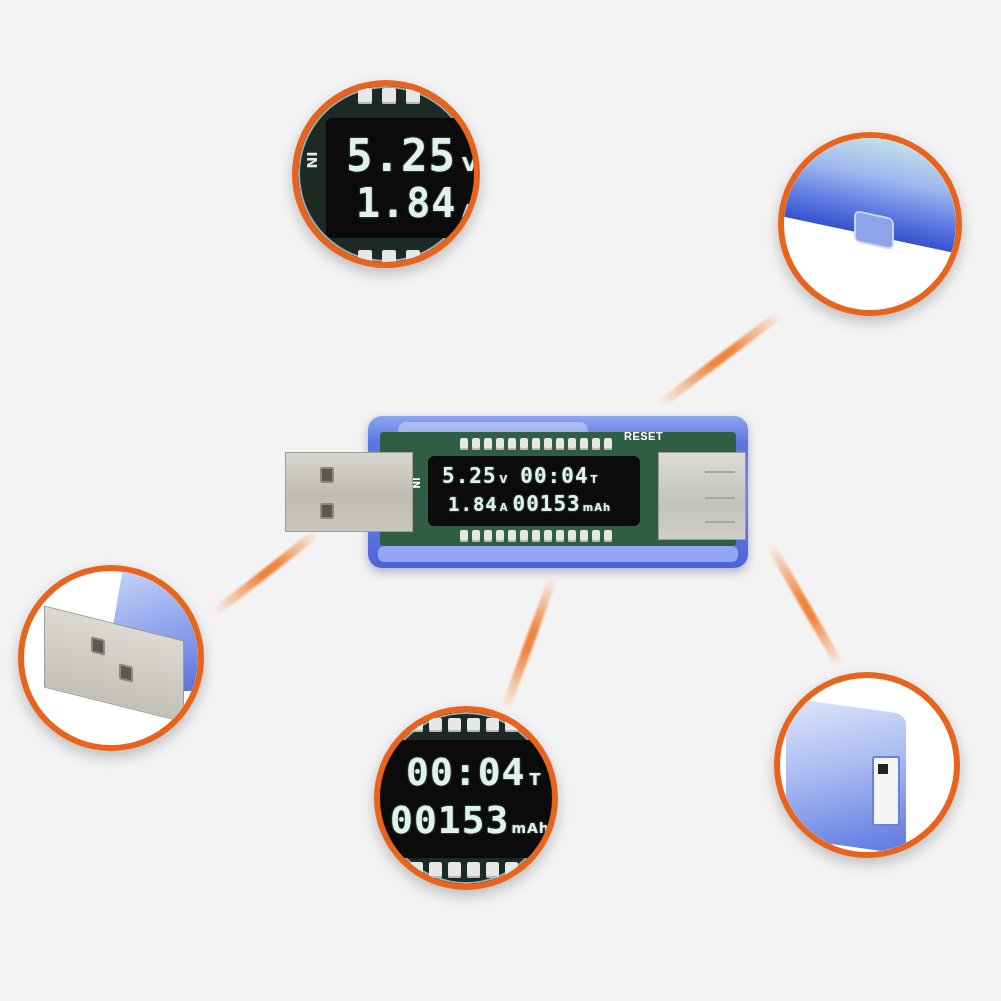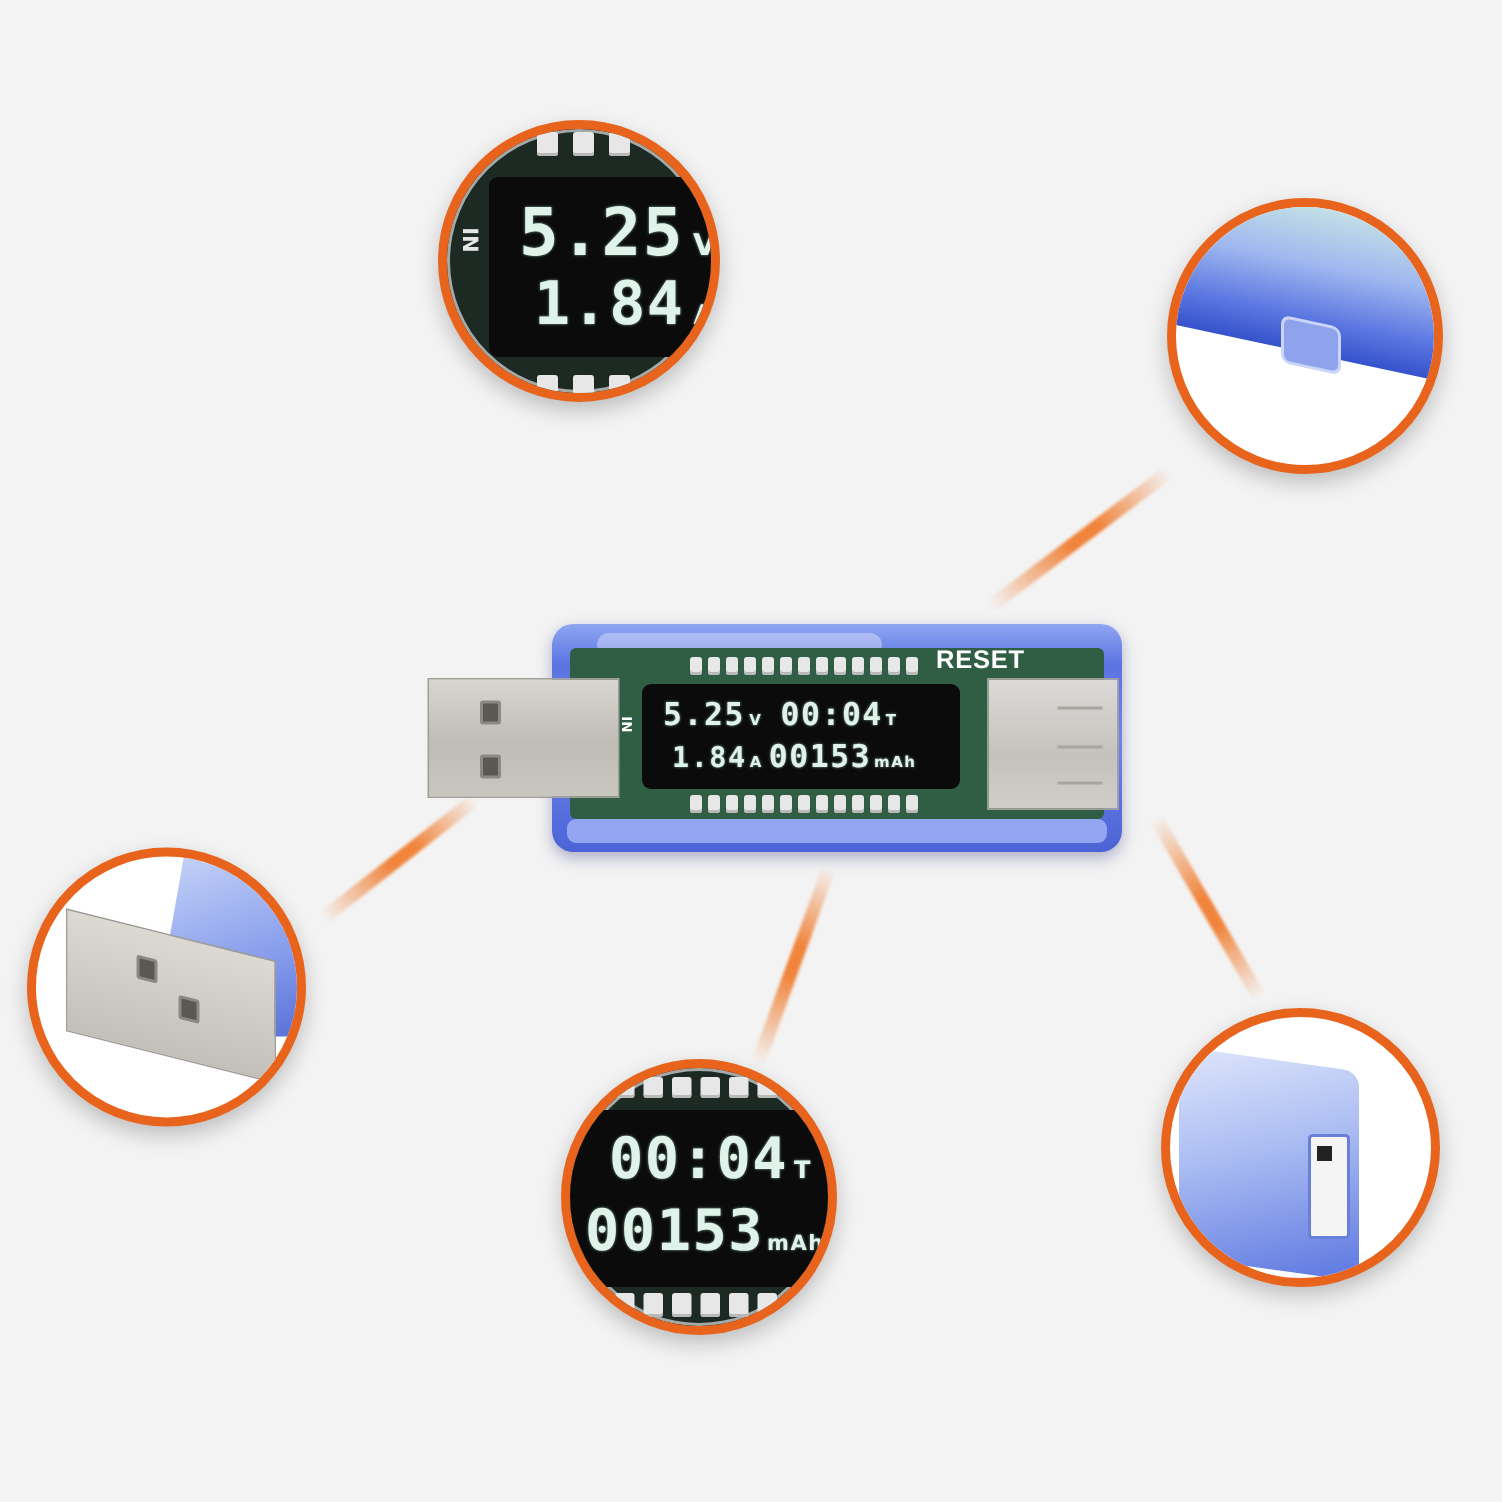--- a/index.html
+++ b/index.html
@@ -75,21 +75,21 @@
   .usb-hole {
     position: absolute; width: 14px; height: 16px; background: #5a5853;
     border: 2px solid #8c8982; border-radius: 2px;
   }
   .usb-female {
     position: absolute; left: 658px; top: 452px; width: 88px; height: 88px;
     background: linear-gradient(180deg, #dcdad6, #c4c2bd 60%, #d0cec9);
     border: 1px solid #9f9d98;
   }
   .reset-label {
-    position: absolute; left: 624px; top: 430px; font-size: 17px;
+    position: absolute; left: 624px; top: 430px; font-size: 11px;
     color: #ffffff; font-weight: bold; font-family: "Liberation Sans", sans-serif;
     letter-spacing: 0.5px;
   }
   .in-label {
     position: absolute; left: 411px; top: 478px; font-size: 9px; color: #fff;
     transform: rotate(90deg); font-weight: bold;
   }
 
   
   .shell-blue {

